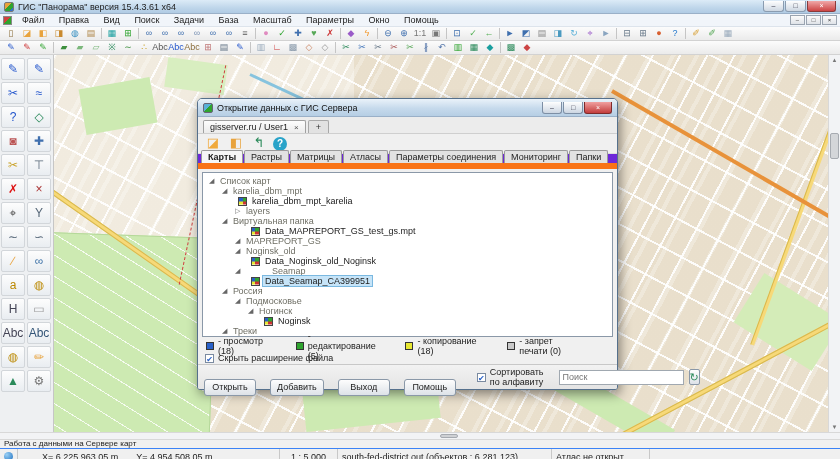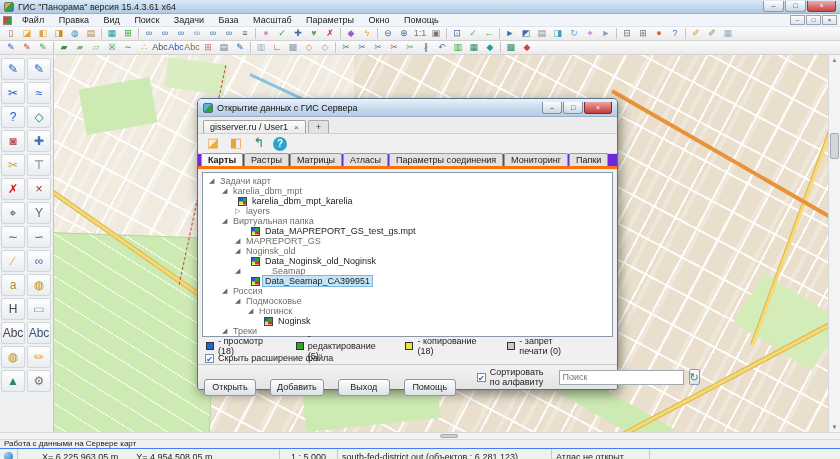--- a/index.html
+++ b/index.html
@@ -80,21 +80,21 @@
 
   .conn-row { height:17px; background:#ececec; display:flex; align-items:flex-end; padding:2px 5px 0; border-bottom:1px solid #cfcfcf; }
   .conn-tab { background:linear-gradient(#fdfdfd,#ebebeb); border:1px solid #a0a0a0; border-bottom:none; border-radius:2px 2px 0 0; padding:1px 6px; display:flex; align-items:center; gap:6px; }
   .conn-close { font-size:8px; color:#555; }
   .plus-tab { border:1px solid #a8a8a8; border-bottom:none; border-radius:2px 2px 0 0; background:#e2e2e2; padding:1px 7px; margin-left:2px; color:#333; }
 
   .dlg-toolbar { height:20px; display:flex; align-items:center; gap:5px; padding:0 6px; border-bottom:1px solid #dcdcdc; }
   .dtbtn { width:18px; height:17px; font-size:13px; line-height:16px; text-align:center; }
   .dtbtn.help { width:14px; height:14px; background:#29a3c9; color:#fff; border-radius:50%; font-size:10px; line-height:14px; font-weight:bold; }
 
-  .dlg-tabs { display:flex; height:15px; padding:0 3px; background:#6d28d9; border-bottom:3px solid #f97316; align-items:flex-end; }
+  .dlg-tabs { display:flex; height:15px; padding:0 3px; background:#6d28d9; border-bottom:6px solid #f97316; align-items:flex-end; }
   .dtab { padding:1px 6px; border:1px solid #9a9a9a; border-bottom:none; border-radius:2px 2px 0 0; background:#e2e2e2; margin-right:1px; white-space:nowrap; }
   .dtab.active { background:#f6f6f6; font-weight:bold; }
 
   .tree-panel { flex:1; margin:3px 4px 2px; background:#fff; border:1px solid #8a98a8; overflow:hidden; padding:3px 2px; }
   .trow { height:10px; display:flex; align-items:center; line-height:10px; white-space:nowrap; }
   .texp { width:9px; font-size:7px; color:#666; flex:0 0 auto; }
   .trow.data .texp { width:2px; }
   .ticon { width:9px; height:9px; flex:0 0 auto; margin:0 3px 0 1px; border:1px solid #444;
     background-image:linear-gradient(90deg,#2860c8 50%,#2fa42f 50%),linear-gradient(90deg,#e8e832 50%,#cc3333 50%);
     background-size:100% 50%,100% 50%; background-position:0 0,0 100%; background-repeat:no-repeat; }
@@ -496,21 +496,21 @@
       <span class="dtab">Мониторинг</span>
 
       <span class="dtab">Папки</span>
     </div>
 
   <div class="tree-panel">
 
       <div class="trow folder" style="padding-left: 4px;">
         <span class="texp">◢</span>
 
-        <span class="tlabel">Задачи карт</span>
+        <span class="tlabel">Список карт</span>
       </div>
 
       <div class="trow folder" style="padding-left: 17px;">
         <span class="texp">◢</span>
 
         <span class="tlabel">karelia_dbm_mpt</span>
       </div>
 
       <div class="trow data" style="padding-left: 30px;">
         <span class="texp"></span>

